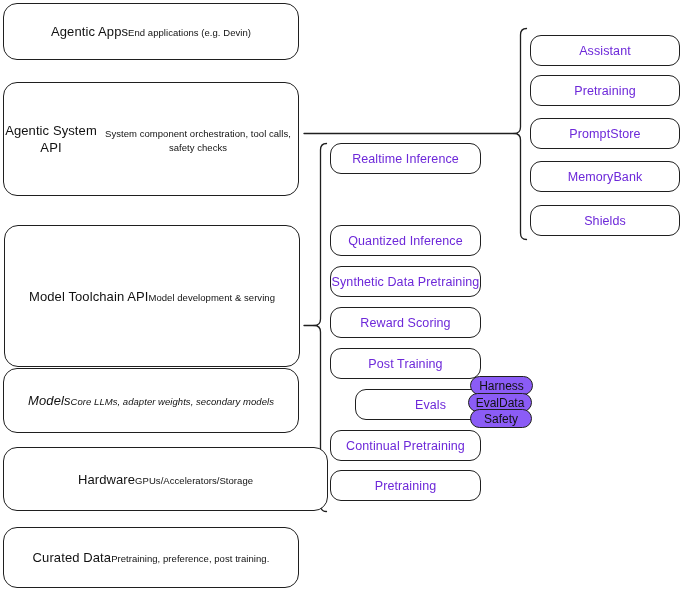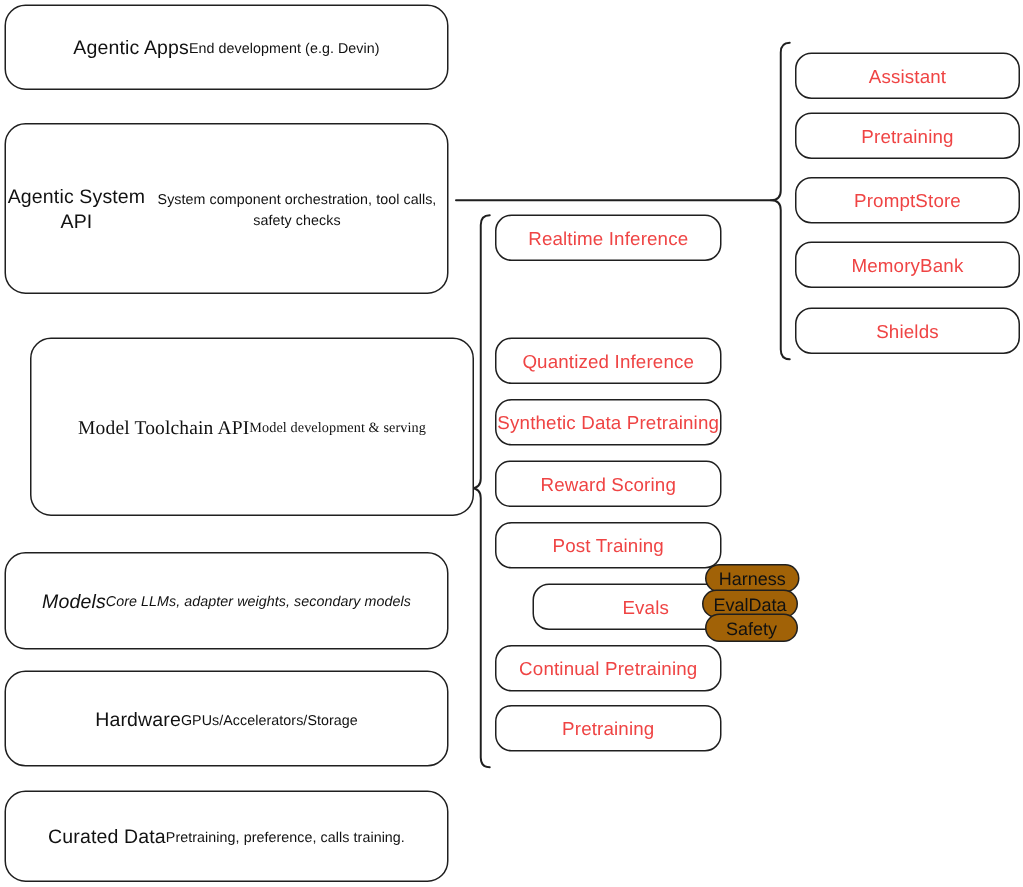--- a/index.html
+++ b/index.html
@@ -50,32 +50,32 @@
     margin-top: 3px;
     letter-spacing: 0.05px;
   }
 
   
   .chip {
     border-radius: 11px;
   }
   .chip .label {
     font-size: 12.5px;
-    color: #ef4444;
+    color: #6d28d9;
     line-height: 16px;
     letter-spacing: 0.1px;
   }
 
   
   .pill {
     position: absolute;
     box-sizing: border-box;
     border: 1.3px solid #1f1f1f;
     border-radius: 999px;
-    background: #a16207;
+    background: #8b5cf6;
     display: flex;
     align-items: center;
     justify-content: center;
     font-size: 12px;
     color: #111111;
     line-height: 14px;
   }
   .svg-layer {
     position: absolute;
     left: 0;
@@ -117,58 +117,58 @@
              L 320.5 150
              C 320.5 146 322 143.5 326.5 143.5
              M 314 325.5
              C 319 325.5 320.5 328 320.5 332
              L 320.5 505
              C 320.5 509 322 511.5 326.5 511.5"></path>
   </svg>
 
   <div class="node layer" style="left:3px; top:3px; width:296px; height:57px;">
     <div class="title">Agentic Apps</div>
-    <div class="subtitle">End development (e.g. Devin)</div>
+    <div class="subtitle">End applications (e.g. Devin)</div>
   </div>
 
   <div class="node layer" style="left:3px; top:82px; width:296px; height:114px;">
     <div class="title">Agentic System API</div>
     <div class="subtitle">System component orchestration, tool calls, safety checks</div>
   </div>
 
-  <div class="node layer" style="left:20px; top:225px; width:296px; height:119px;font-family:Liberation Serif, serif;">
+  <div class="node layer" style="left:4px; top:225px; width:296px; height:142px;">
     <div class="title">Model Toolchain API</div>
     <div class="subtitle">Model development &amp; serving</div>
   </div>
 
   <div class="node layer" style="left:3px; top:368px; width:296px; height:65px;font-style:italic;">
     <div class="title">Models</div>
     <div class="subtitle">Core LLMs, adapter weights, secondary models</div>
   </div>
 
-  <div class="node layer" style="left:3px; top:447px; width:296px; height:64px;">
+  <div class="node layer" style="left:3px; top:447px; width:325px; height:64px;">
     <div class="title">Hardware</div>
     <div class="subtitle">GPUs/Accelerators/Storage</div>
   </div>
 
   <div class="node layer" style="left:3px; top:527px; width:296px; height:61px;">
     <div class="title">Curated Data</div>
-    <div class="subtitle">Pretraining, preference, calls training.</div>
+    <div class="subtitle">Pretraining, preference, post training.</div>
   </div>
 
   <div class="node chip" style="left:330px; top:143px; width:151px; height:31px;">
     <div class="label">Realtime Inference</div>
   </div>
   <div class="node chip" style="left:330px; top:225px; width:151px; height:31px;">
     <div class="label">Quantized Inference</div>
   </div>
   <div class="node chip" style="left:330px; top:266px; width:151px; height:31px;">
     <div class="label">Synthetic Data Pretraining</div>
   </div>
-  <div class="node chip" style="left:330px; top:307px; width:151px; height:31px;border-radius:10px;">
+  <div class="node chip" style="left:330px; top:307px; width:151px; height:31px;">
     <div class="label">Reward Scoring</div>
   </div>
   <div class="node chip" style="left:330px; top:348px; width:151px; height:31px;">
     <div class="label">Post Training</div>
   </div>
   <div class="node chip" style="left:330px; top:389px; width:151px; height:31px;margin-left:25px;">
     <div class="label">Evals</div>
   </div>
   <div class="node chip" style="left:330px; top:430px; width:151px; height:31px;">
     <div class="label">Continual Pretraining</div>

